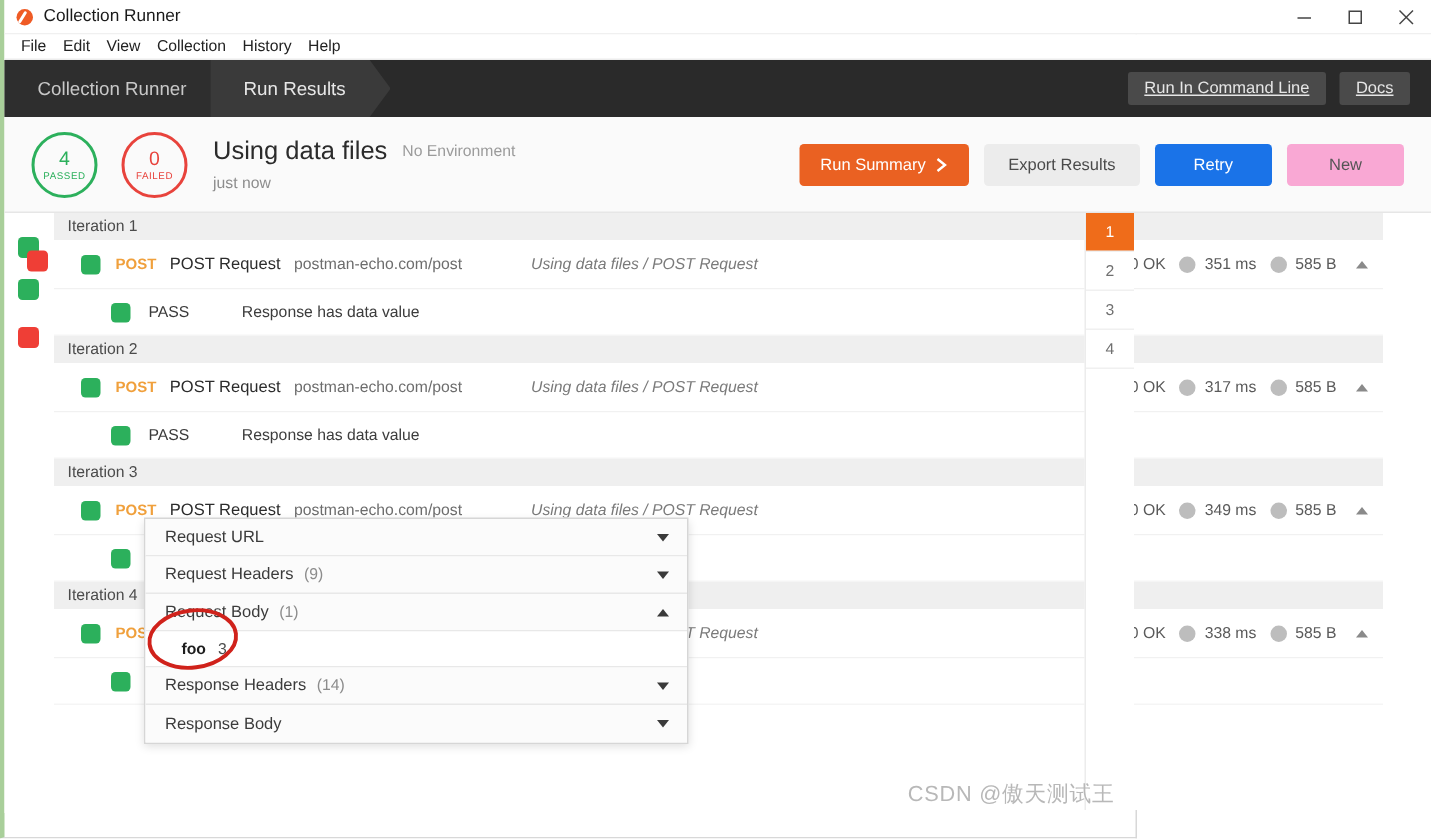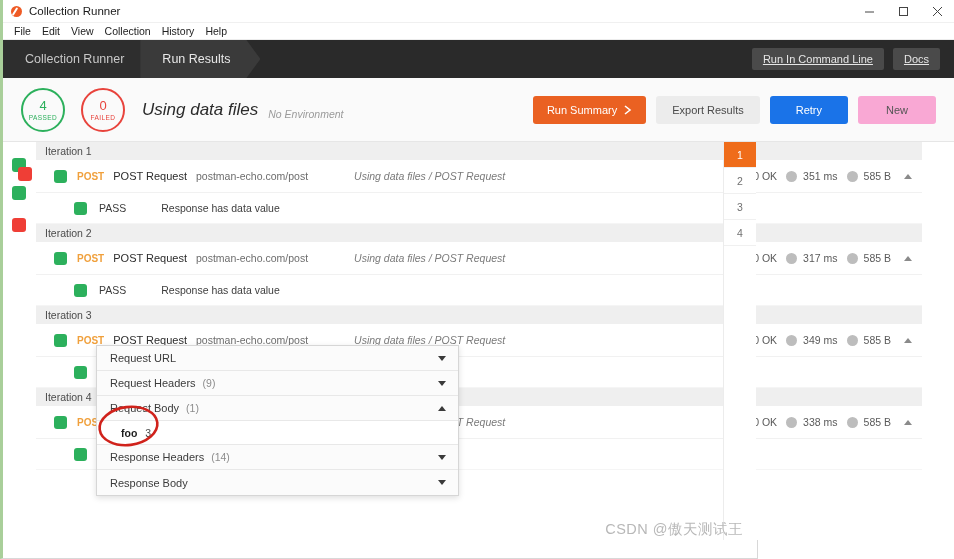--- a/index.html
+++ b/index.html
@@ -97,21 +97,21 @@
     align-items: center; justify-content: center;
     flex: none;
   }
   .stat-ring.pass { border-color: #2cb05c; margin-left: 18px; }
   .stat-ring.fail { border-color: #e8433c; margin-left: 16px; }
   .stat-num { font-size: 13px; line-height: 13px; }
   .stat-lbl { font-size: 6.5px; letter-spacing: .4px; margin-top: 2px; }
   .pass .stat-num, .pass .stat-lbl { color: #2cb05c; }
   .fail .stat-num, .fail .stat-lbl { color: #e8433c; }
   .run-info { margin-left: 17px; }
-  .run-title-row { display: flex; align-items: flex-end; gap: 10px; font-style: italic; }
+  .run-title-row { display: flex; align-items: center; gap: 10px; }
   .run-title { font-size: 17px; color: #2b2b2b; }
   .run-env { font-size: 10.5px; color: #9b9b9b; }
   .run-time { font-size: 10.5px; color: #8d8d8d; margin-top: 5px; }
   .summary-actions {
     margin-left: auto; display: flex; align-items: center;
     gap: 10px; padding-right: 18px;
   }
   .btn {
     border: none; font-size: 11px; border-radius: 3px;
     padding: 8px 14px; font-family: "Liberation Sans", sans-serif;
@@ -280,20 +280,21 @@
     </div>
     <div class="stat-ring fail">
       <span class="stat-num">0</span>
       <span class="stat-lbl">FAILED</span>
     </div>
     <div class="run-info">
       <div class="run-title-row">
         <span class="run-title">Using data files</span>
         <span class="run-env">No Environment</span>
       </div>
+      <div class="run-time">just now</div>
     </div>
     <div class="summary-actions">
       <button class="btn btn-orange">
         <span>Run Summary</span>
         <svg width="8" height="10" viewBox="0 0 8 10">
             <polyline points="1,1 6,5 1,9" fill="none" stroke="#ffffff" stroke-width="1.6"></polyline>
           </svg>
       </button>
       <button class="btn btn-grey">Export Results</button>
       <button class="btn btn-blue">Retry</button>

